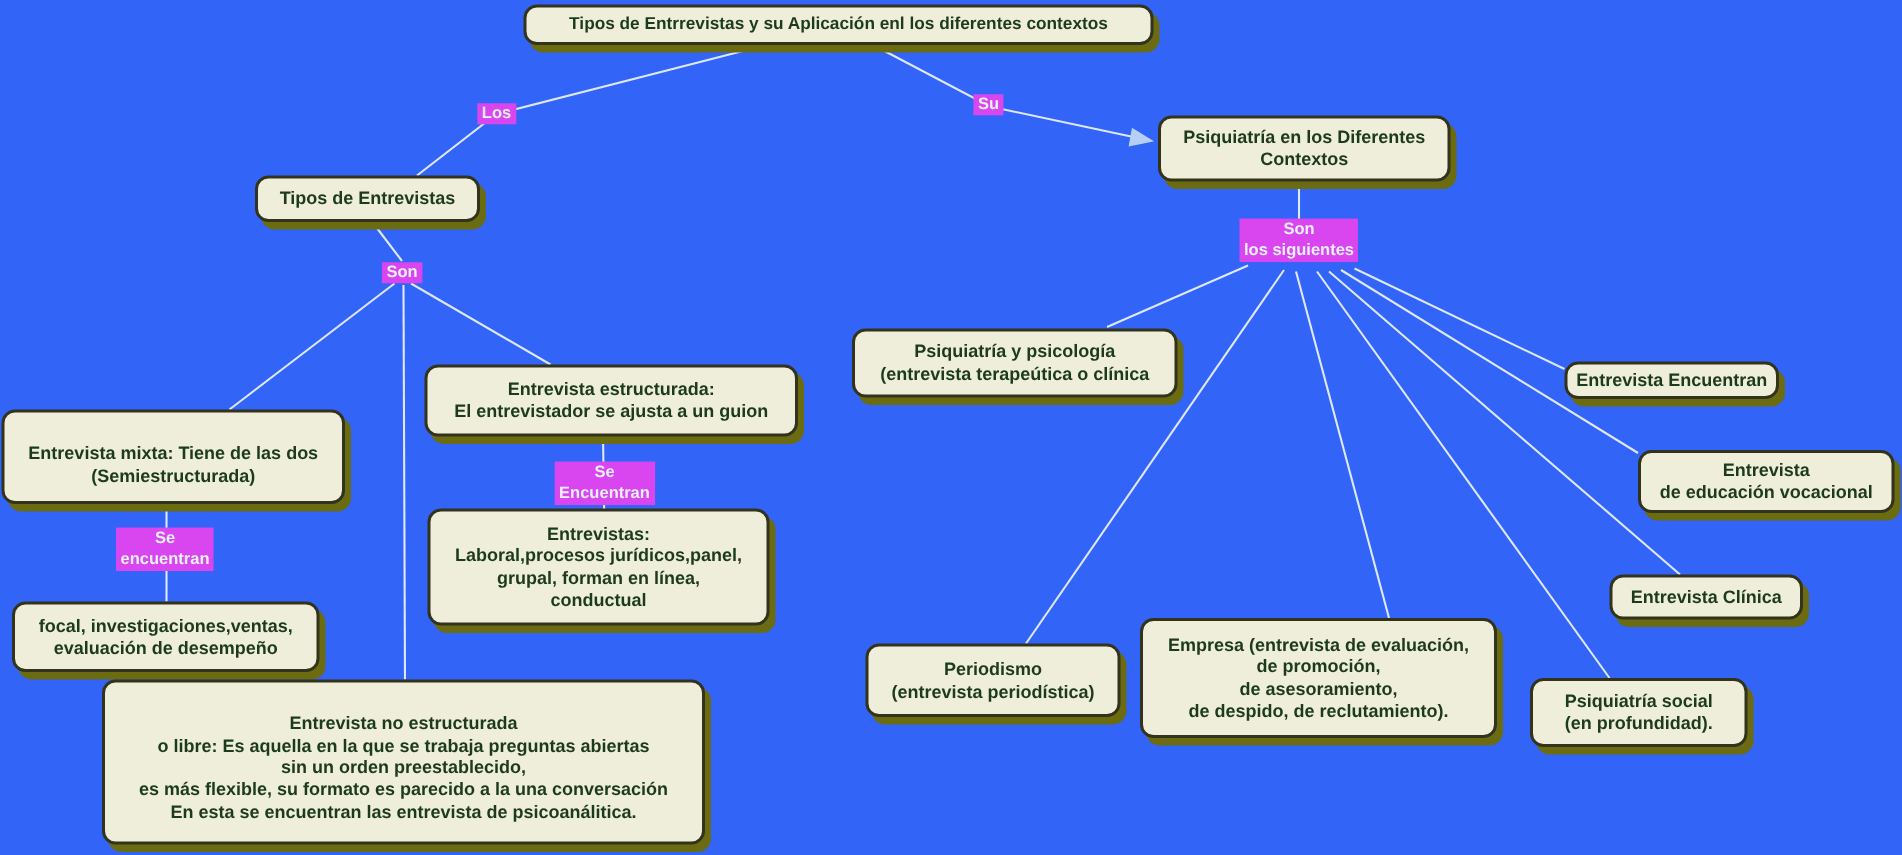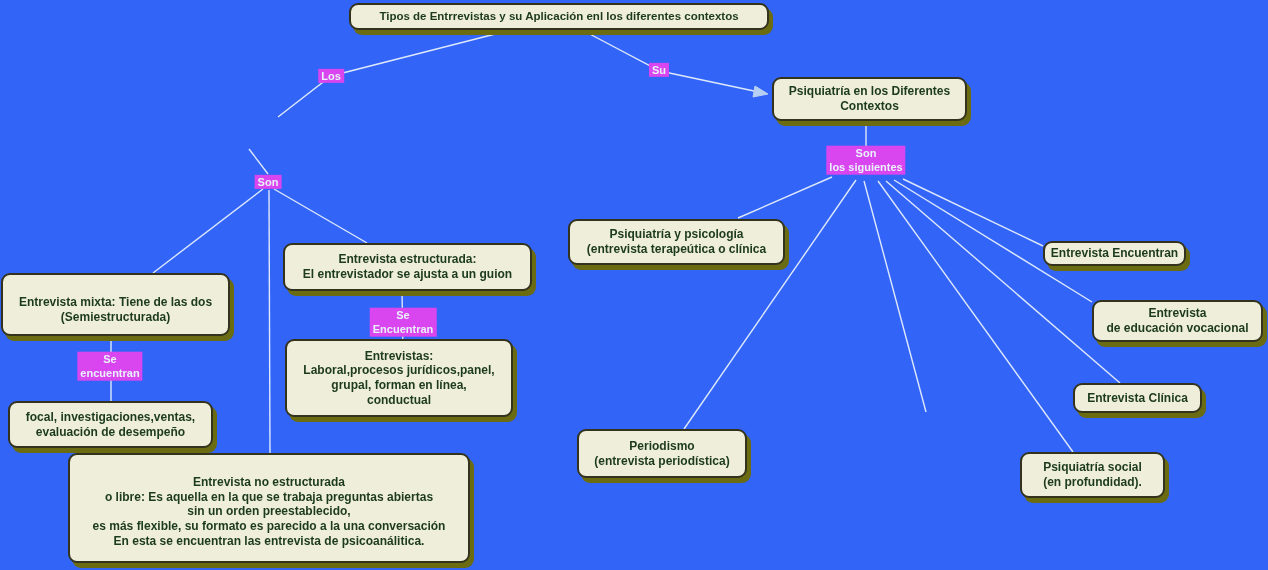--- a/index.html
+++ b/index.html
@@ -76,20 +76,21 @@
       <polyline points="878,181 1073,452"></polyline>
       <polyline points="886,181 1120,383"></polyline>
       <polyline points="894,180 1092,302"></polyline>
       <polyline points="903,179 1043,246"></polyline>
     </g>
     <polygon points="768,94 753,97 755,86" fill="#b6d0f4" stroke="#b6d0f4"></polygon>
   </svg>
 
   <div class="node title" style="left:349px;top:3px;width:420px;height:27px">Tipos de Entrrevistas y su Aplicación enl los diferentes contextos</div>
 
+  <div class="node" style="left:170px;top:117px;width:150px;height:31px">Tipos de Entrevistas</div>
 
   <div class="node" style="left:772px;top:77px;width:195px;height:44px">Psiquiatría en los Diferentes
 Contextos</div>
 
   <div class="node top" style="left:1px;top:273px;width:229px;height:63px">Entrevista mixta: Tiene de las dos
 (Semiestructurada)</div>
 
   <div class="node" style="left:283px;top:243px;width:249px;height:48px">Entrevista estructurada:
 El entrevistador se ajusta a un guion</div>
 
@@ -116,20 +117,24 @@
 de educación vocacional</div>
 
   <div class="node" style="left:1073px;top:383px;width:129px;height:30px">Entrevista Clínica</div>
 
   <div class="node" style="left:1020px;top:452px;width:145px;height:46px">Psiquiatría social
 (en profundidad).</div>
 
   <div class="node" style="left:577px;top:429px;width:170px;height:49px">Periodismo
 (entrevista periodística)</div>
 
+  <div class="node" style="left:760px;top:412px;width:238px;height:80px">Empresa (entrevista de evaluación,
+de promoción,
+de asesoramiento,
+de despido, de reclutamiento).</div>
 
   <div class="link-label" style="left:331px;top:76px">Los</div>
 
   <div class="link-label" style="left:659px;top:70px">Su</div>
 
   <div class="link-label" style="left:268px;top:182px">Son</div>
 
   <div class="link-label" style="left:866px;top:160px">Son
 los siguientes</div>
 

